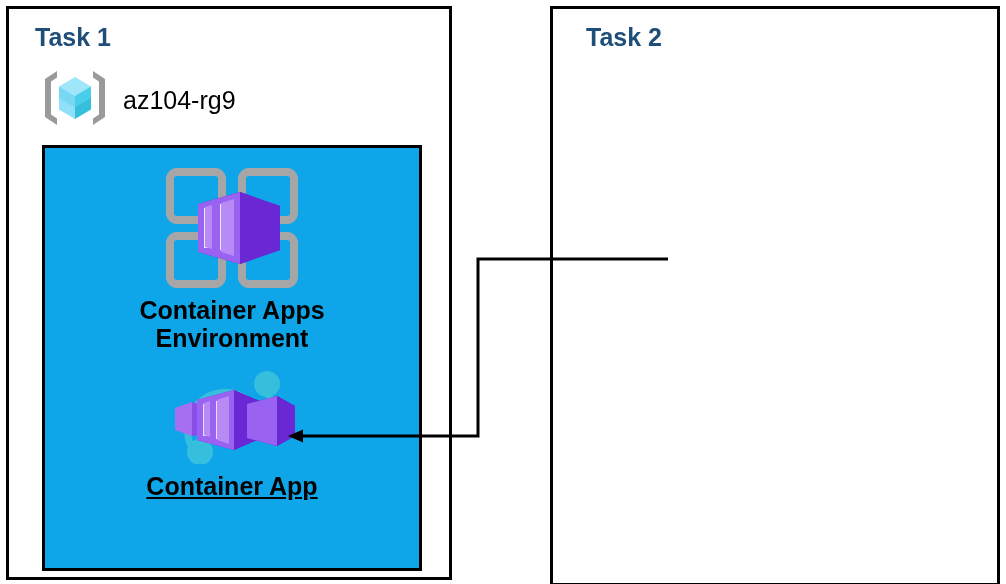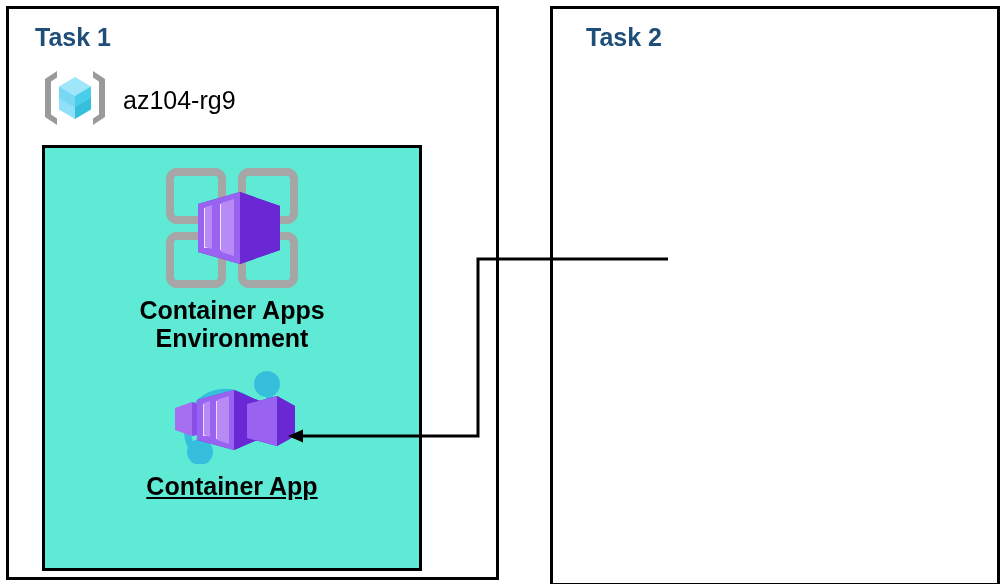--- a/index.html
+++ b/index.html
@@ -22,21 +22,21 @@
     background: #ffffff;
   }
 
   
   .task-panel {
     position: absolute;
     background: #ffffff;
     border: 3px solid #000000;
     box-sizing: border-box;
   }
-  #task1-panel { left: 6px;   top: 6px;  width: 493px; height: 574px; }
+  #task1-panel { left: 6px;   top: 6px;  width: 446px; height: 574px; }
   #task2-panel { left: 550px; top: 6px;  width: 450px; height: 580px; }
 
   .task-title {
     position: absolute;
     color: #1F4E79;
     font-weight: bold;
     font-size: 25px;
     letter-spacing: 0px;
     white-space: nowrap;
   }
@@ -55,21 +55,21 @@
   .rg-label {
     font-size: 25px;
     font-weight: normal;
     color: #000000;
     white-space: nowrap;
   }
 
   
   .inner-box {
     position: absolute;
-    background: #5eead4;
+    background: #0ea5e9;
     border: 3px solid #000000;
     box-sizing: border-box;
   }
   #task1-inner { left: 33px;  top: 136px; width: 380px; height: 426px; }
 
   
   .node {
     position: absolute;
     display: flex;
     flex-direction: column;

